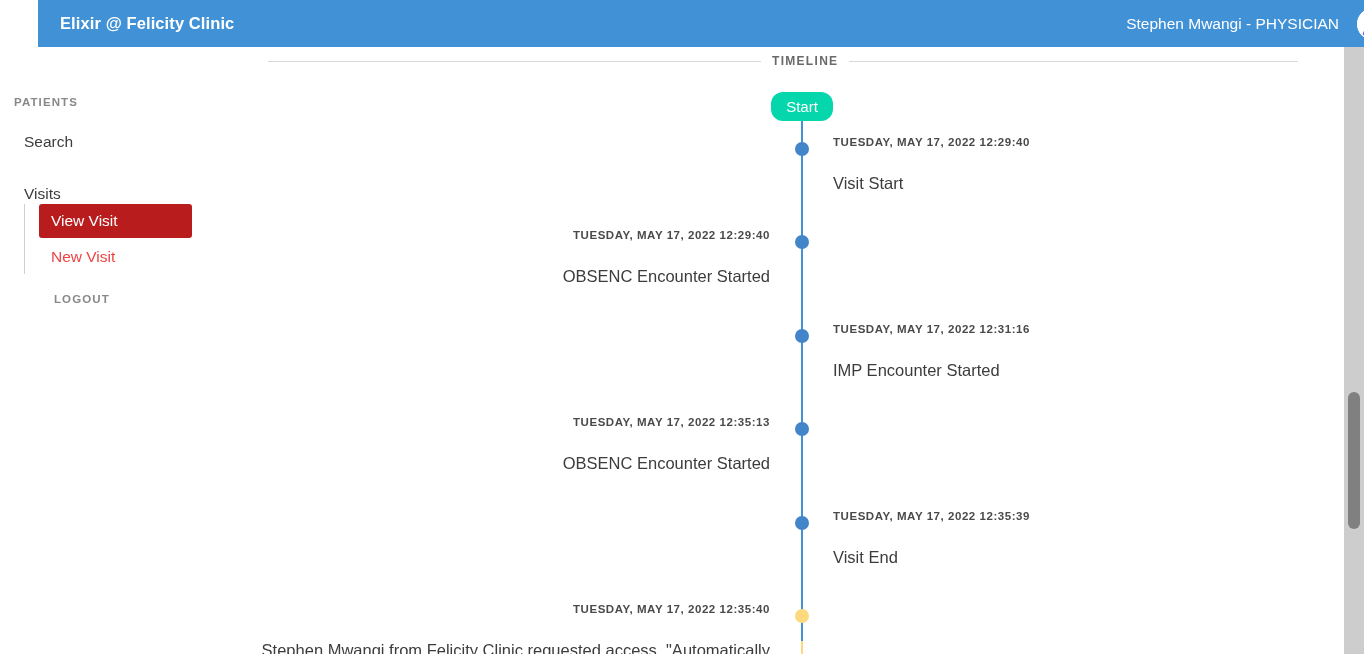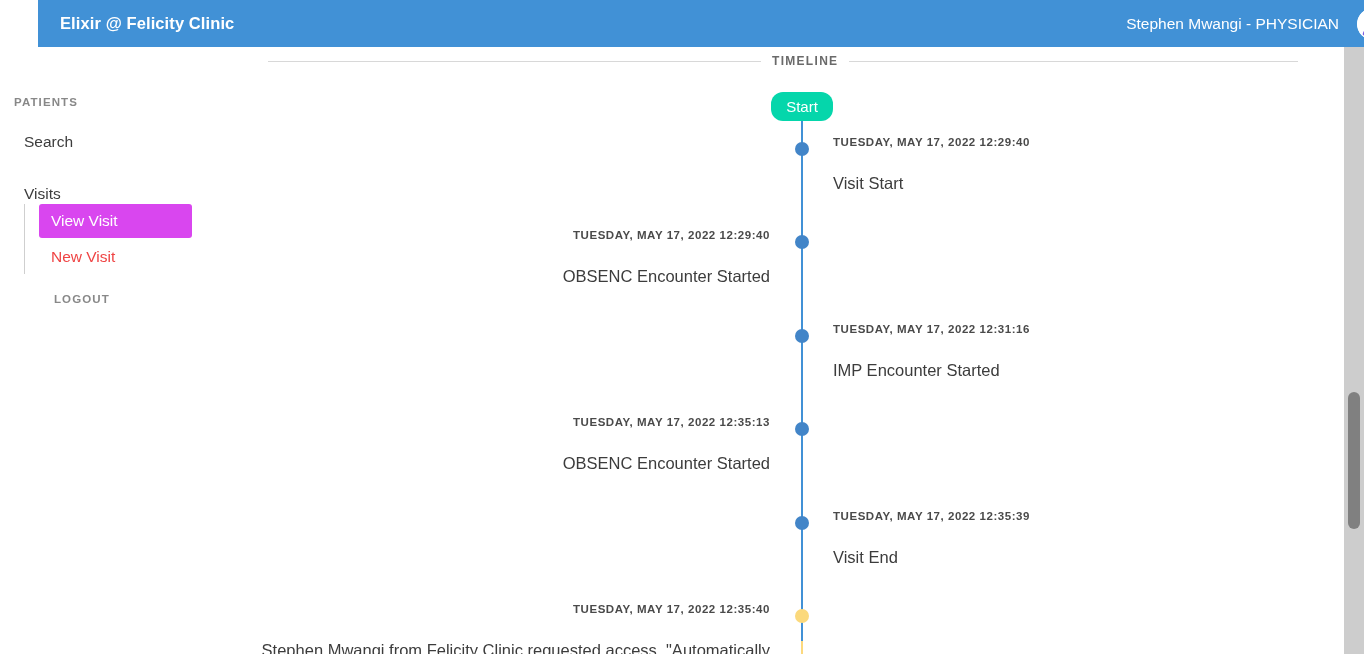--- a/index.html
+++ b/index.html
@@ -88,21 +88,21 @@
     height: 34px;
     line-height: 34px;
     padding-left: 12px;
     font-size: 15.5px;
     color: #ef4444;
     border-radius: 3px;
     cursor: pointer;
     white-space: nowrap;
   }
   .sub-item.active {
-    background: #d946ef;
+    background: #b91c1c;
     color: #ffffff;
   }
   .sub-gap { height: 2px; }
 
   
   .content {
     position: absolute;
     top: 47px; left: 194px;
     width: 1104px; height: 607px;
     background: #ffffff;

